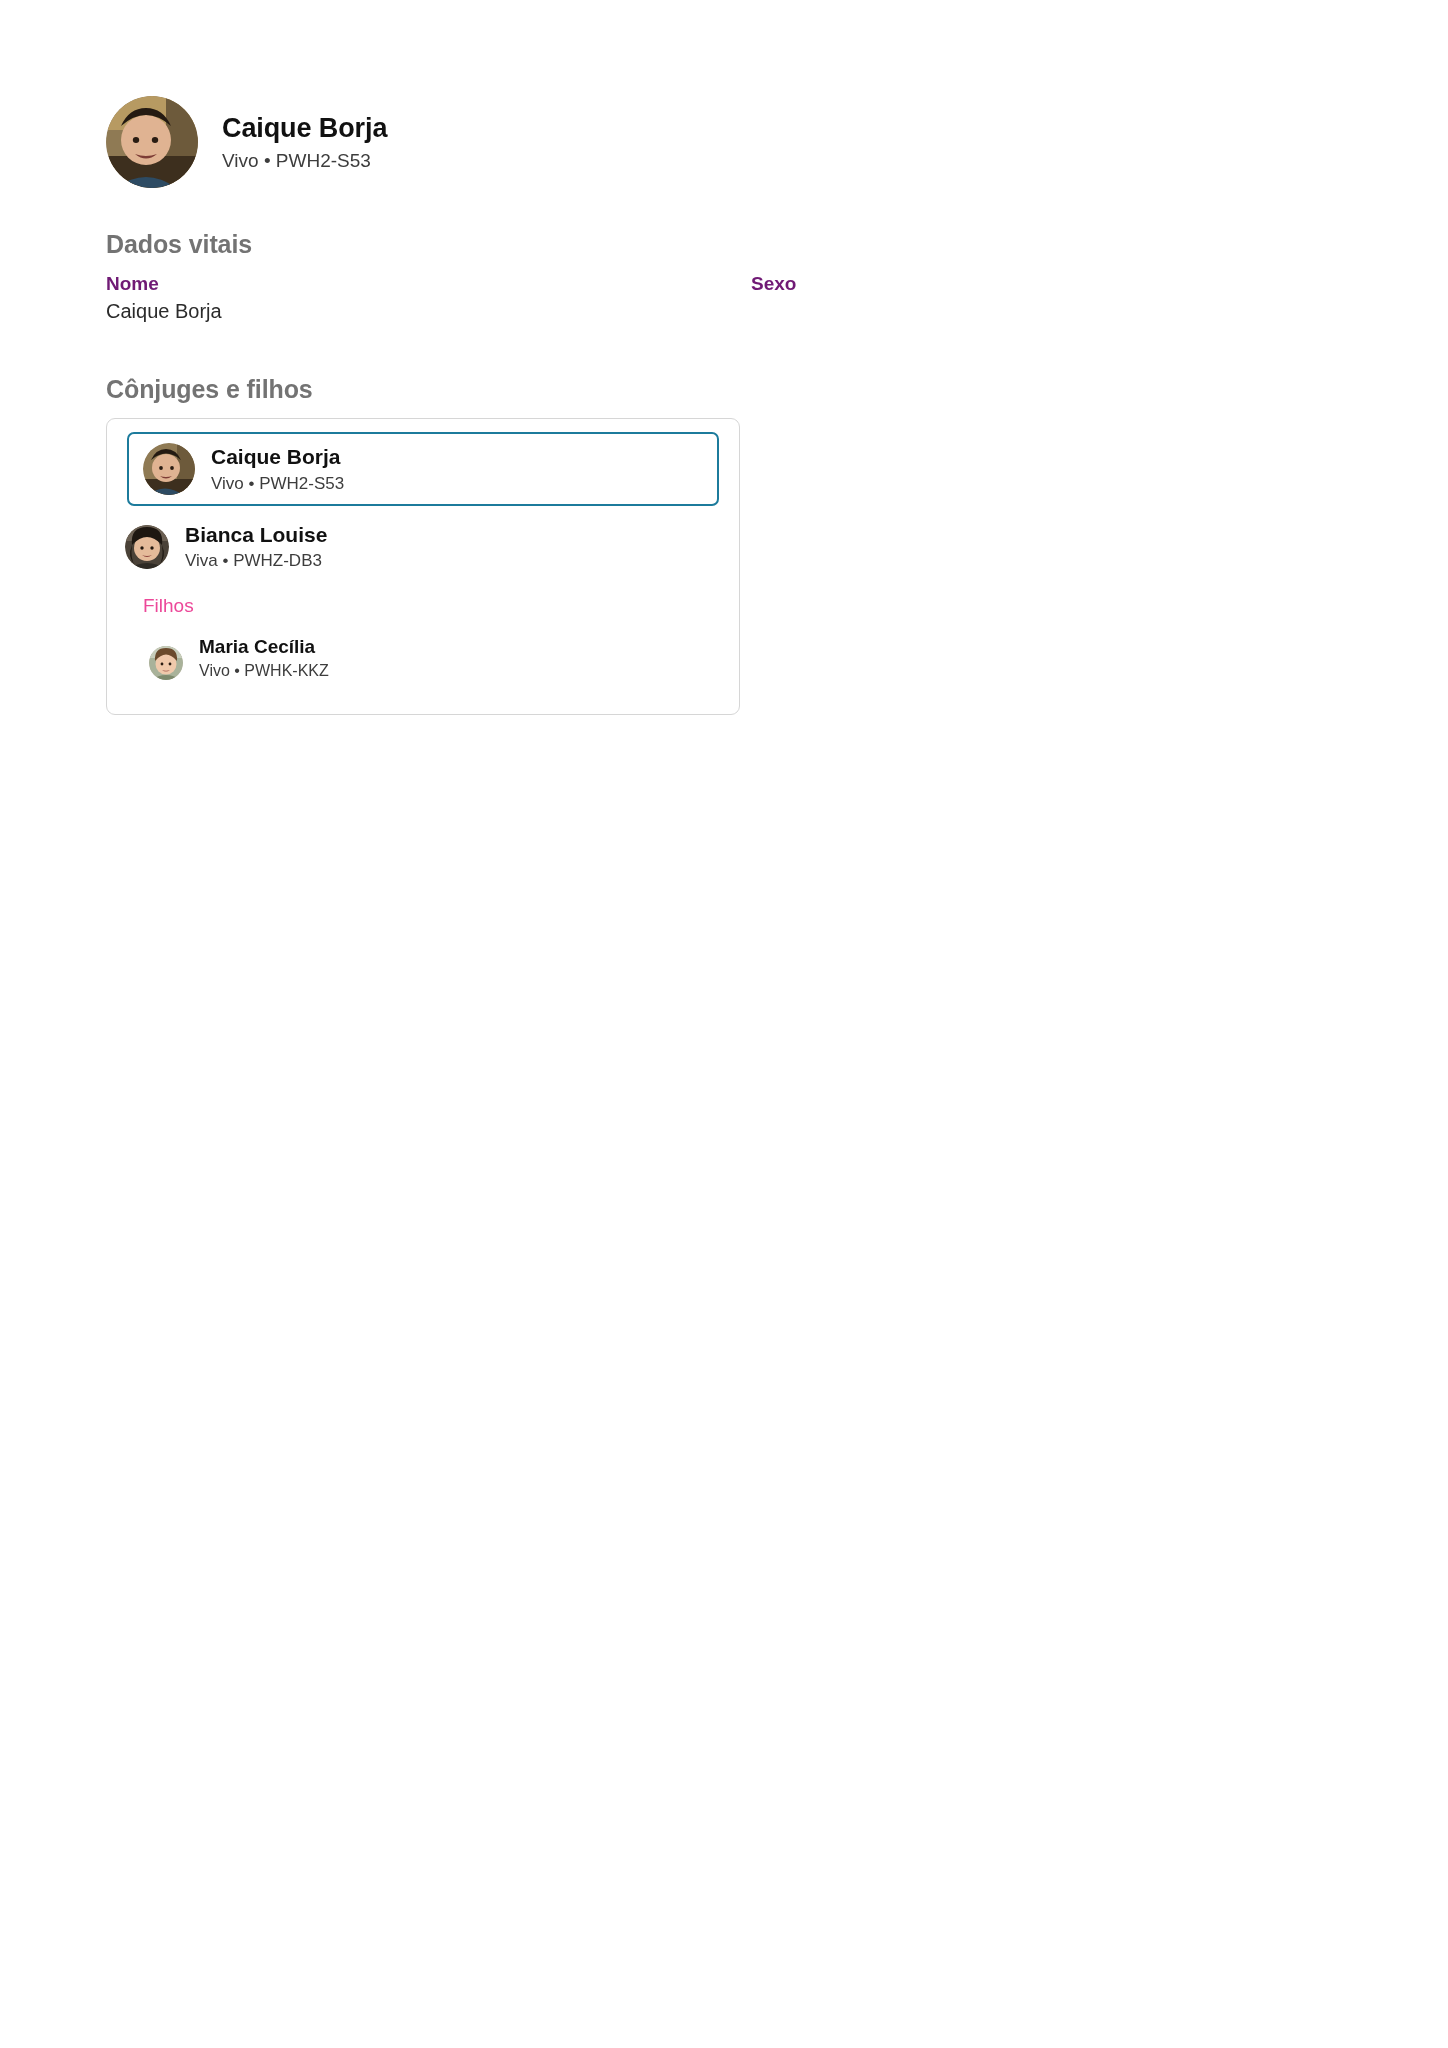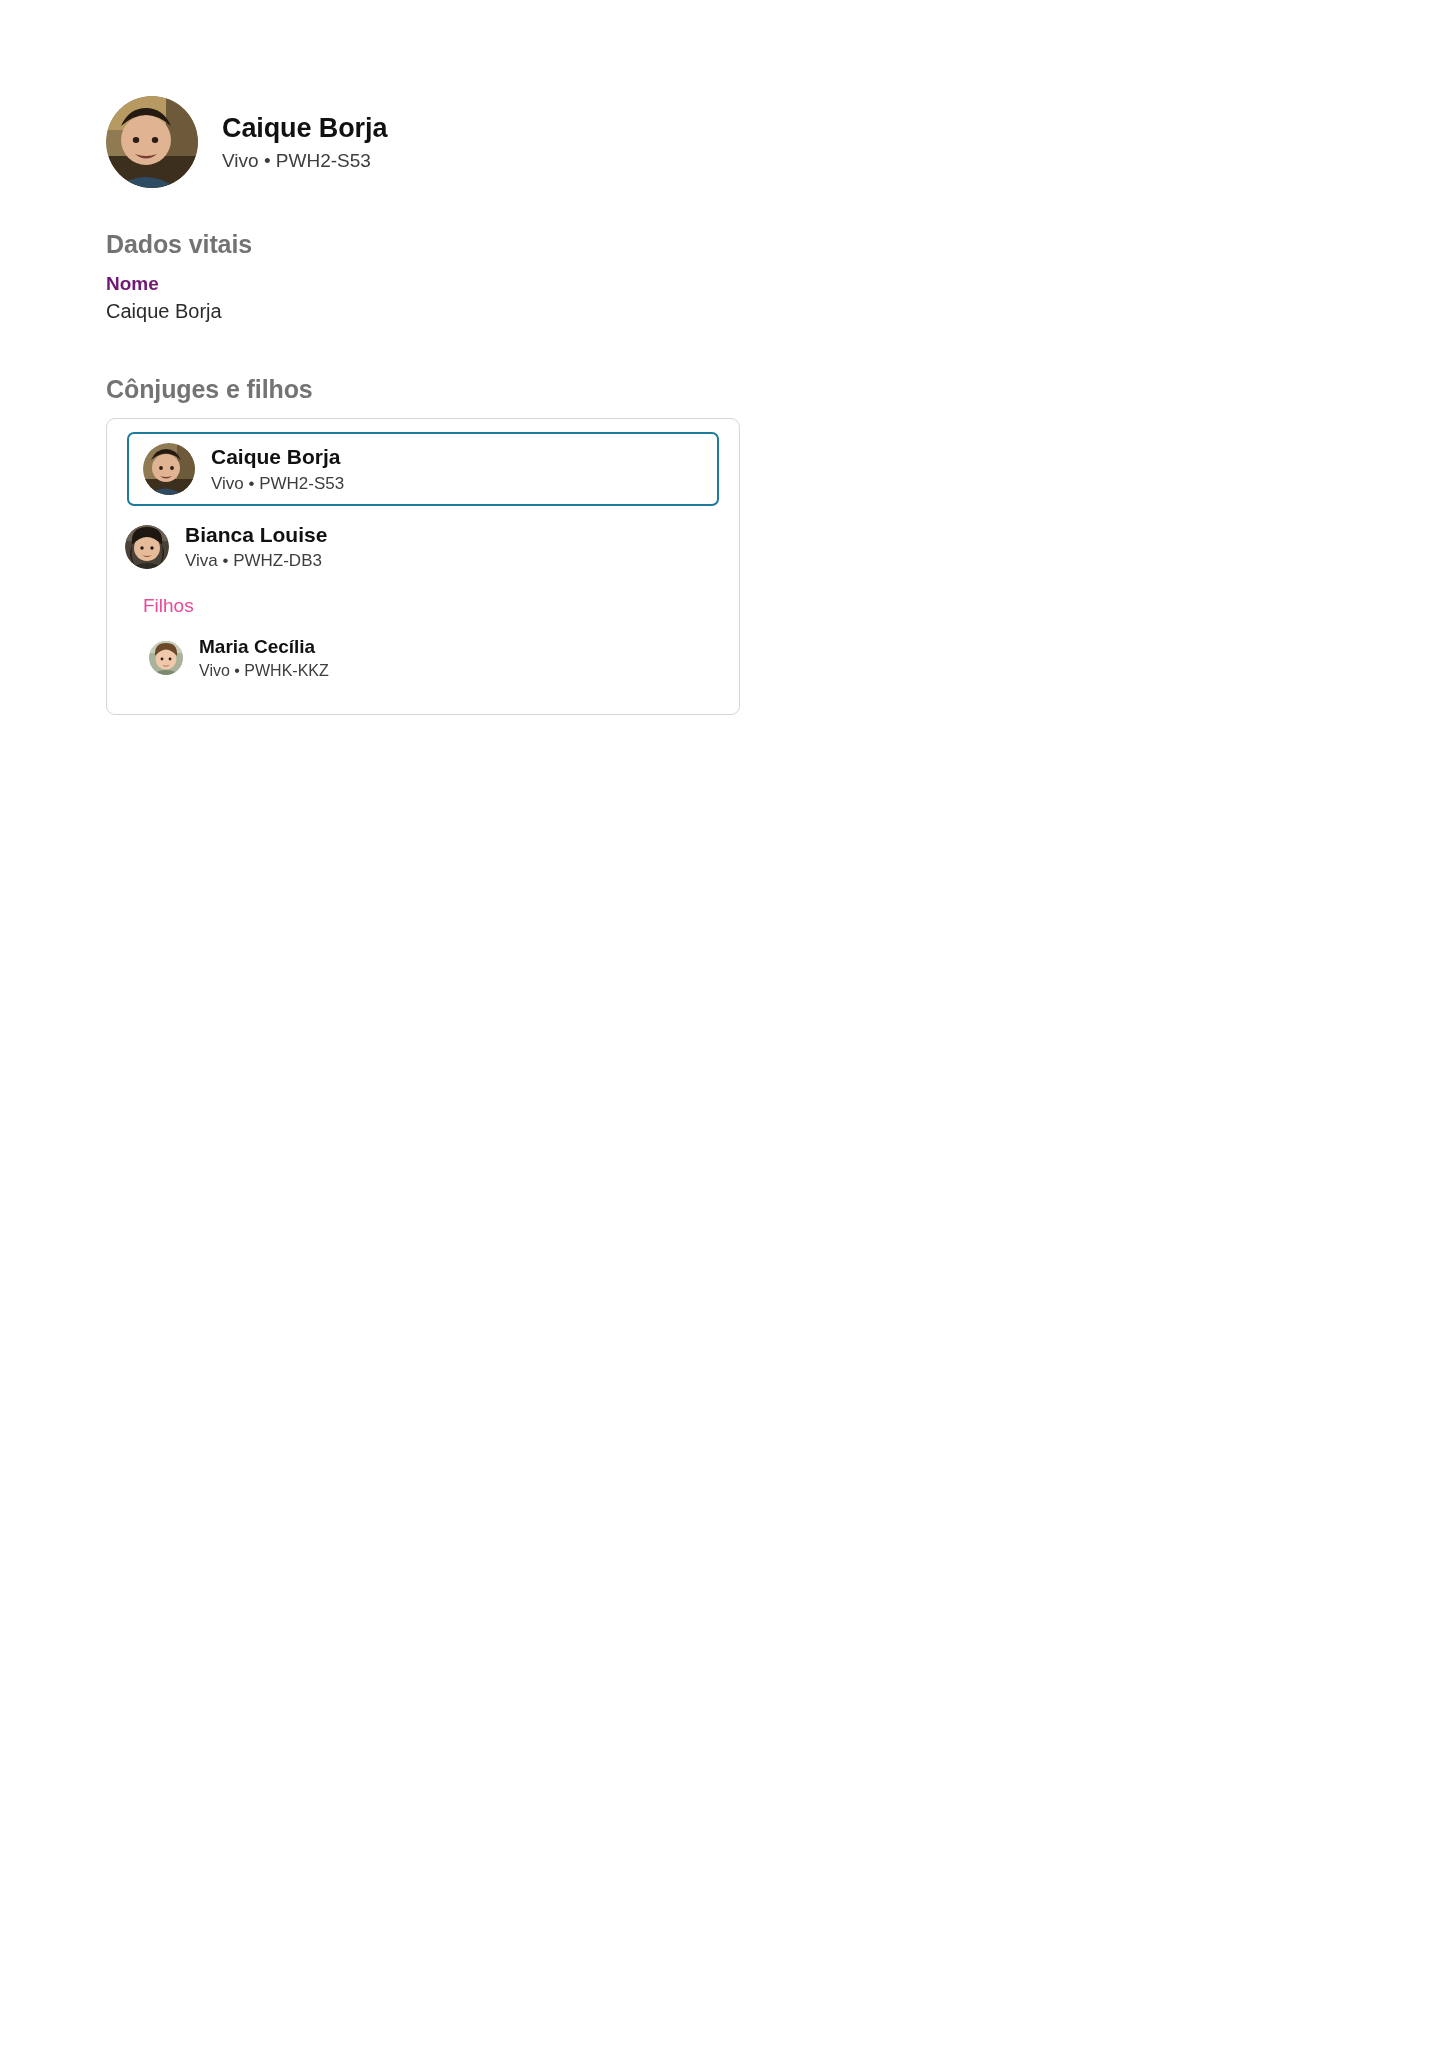--- a/index.html
+++ b/index.html
@@ -98,20 +98,21 @@
     box-sizing: border-box;
   }
   .family-row.selected {
     margin: 0 20px;
     padding: 9px 14px;
     border: 2px solid #1c7b9c;
     border-radius: 7px;
   }
   .family-row.indent {
     padding-left: 42px;
+    align-items: flex-end;
   }
   .row-texts { display: flex; flex-direction: column; }
   .row-name {
     font-size: 21px;
     font-weight: bold;
     color: #111111;
     line-height: 1.25;
   }
   .row-sub {
     font-size: 17px;
@@ -161,20 +162,21 @@
   </div>
 
   <div>
     <h2 class="section-title">Dados vitais</h2>
     <div class="vitals-grid">
       <div class="vital-col">
         <div class="vital-label">Nome</div>
         <div class="vital-value">Caique Borja</div>
       </div>
       <div class="vital-col">
+        <div class="vital-label">Sexo</div>
       </div>
     </div>
   </div>
 
   <div>
     <h2 class="section-title">Cônjuges e filhos</h2>
 
     <div class="family-card">
 
       <div class="family-row selected">

